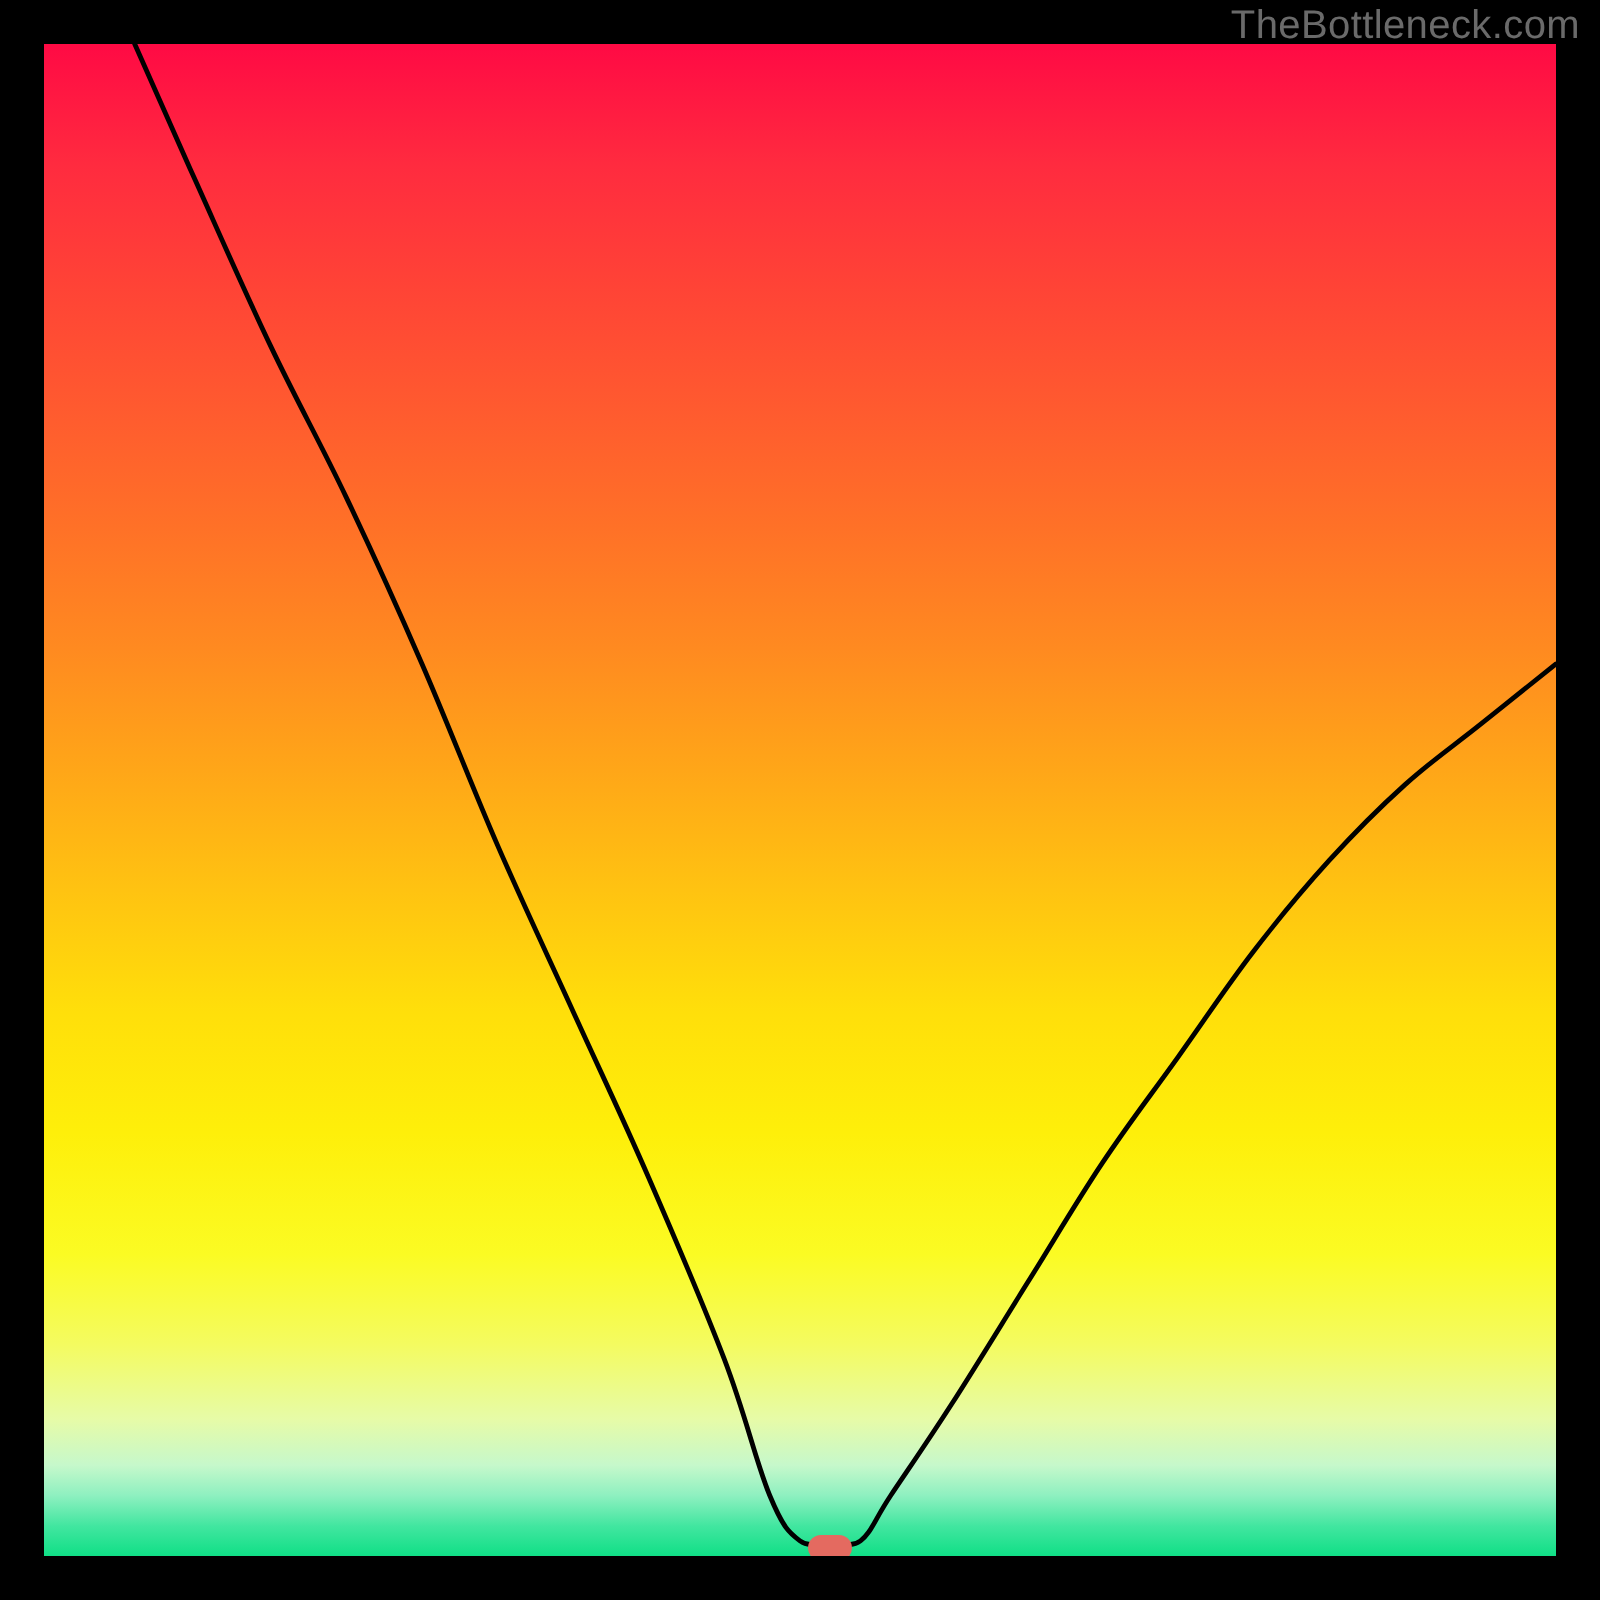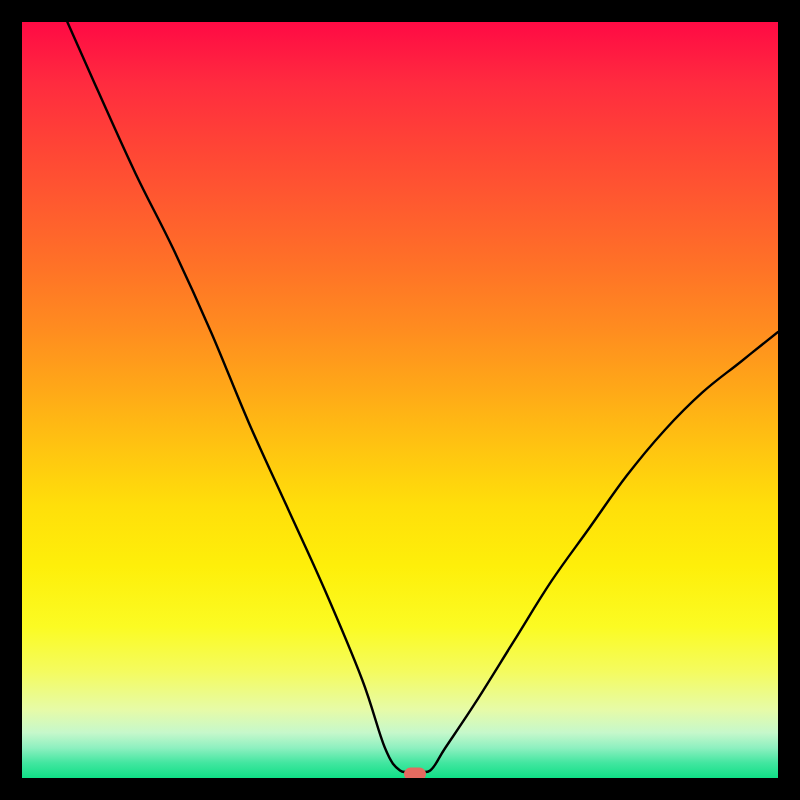--- a/index.html
+++ b/index.html
@@ -80,13 +80,14 @@
   <div class="plot">
     <div class="gradient"></div>
 
     <svg class="curve" viewBox="0 0 756 756" preserveAspectRatio="none">
       <path id="curve-path" fill="none" stroke="#000" stroke-width="2.4" stroke-linecap="round" stroke-linejoin="round" d="M 45.36 0 C 50.803200000000004 12.247199999999992, 63.35280000000001 40.82399999999998, 75.60000000000001 68.03999999999996 C 87.8472 95.25599999999994, 99.79199999999999 122.62319999999991, 113.39999999999999 151.19999999999993 C 127.008 179.77679999999995, 137.592 198.22320000000005, 151.20000000000002 226.80000000000007 C 164.80800000000002 255.3768000000001, 175.392 278.6616, 189 309.96000000000004 C 202.608 341.25840000000005, 213.19199999999998 369.3816, 226.79999999999998 400.68 C 240.408 431.9784, 250.99199999999996 453.90240000000006, 264.59999999999997 483.84000000000003 C 278.20799999999997 513.7776, 288.79200000000003 535.7016, 302.40000000000003 567 C 316.00800000000004 598.2984, 329.3136 629.1432, 340.2 657.72 C 351.08639999999997 686.2968000000001, 356.076 709.4304, 362.88 725.76 C 369.68399999999997 742.0896, 372.5568 744.3576, 378 748.44 C 383.4432 752.5224000000001, 387.6768 748.44, 393.12 748.44 C 398.5632 748.44, 402.7968 752.5224000000001, 408.24 748.44 C 413.6832 744.3576, 415.1952 738.0072, 423.36 725.76 C 431.5248 713.5128, 441.35279999999995 699.4512, 453.59999999999997 680.4 C 465.8472 661.3488, 477.79200000000003 641.6928, 491.40000000000003 619.9200000000001 C 505.00800000000004 598.1472000000001, 515.592 579.8520000000001, 529.1999999999999 559.44 C 542.8079999999999 539.028, 553.3919999999999 525.5712, 567 506.52 C 580.6080000000001 487.4688, 591.192 471.2904, 604.8000000000001 453.59999999999997 C 618.4080000000001 435.90959999999995, 628.9920000000001 423.2088, 642.6 408.24 C 656.208 393.2712, 666.792 382.6872, 680.4 370.44 C 694.0079999999999 358.1928, 704.5919999999999 351.08639999999997, 718.1999999999999 340.2 C 731.808 329.3136, 749.196 315.4032, 756 309.96000000000004"></path>
     </svg>
 
     <div class="marker" id="marker" style="left: 393.12px; top: 752.22px; background: rgb(228, 106, 96);"></div>
   </div>
 
+  <div class="watermark">TheBottleneck.com</div>
 </div>
 
 </body></html>

